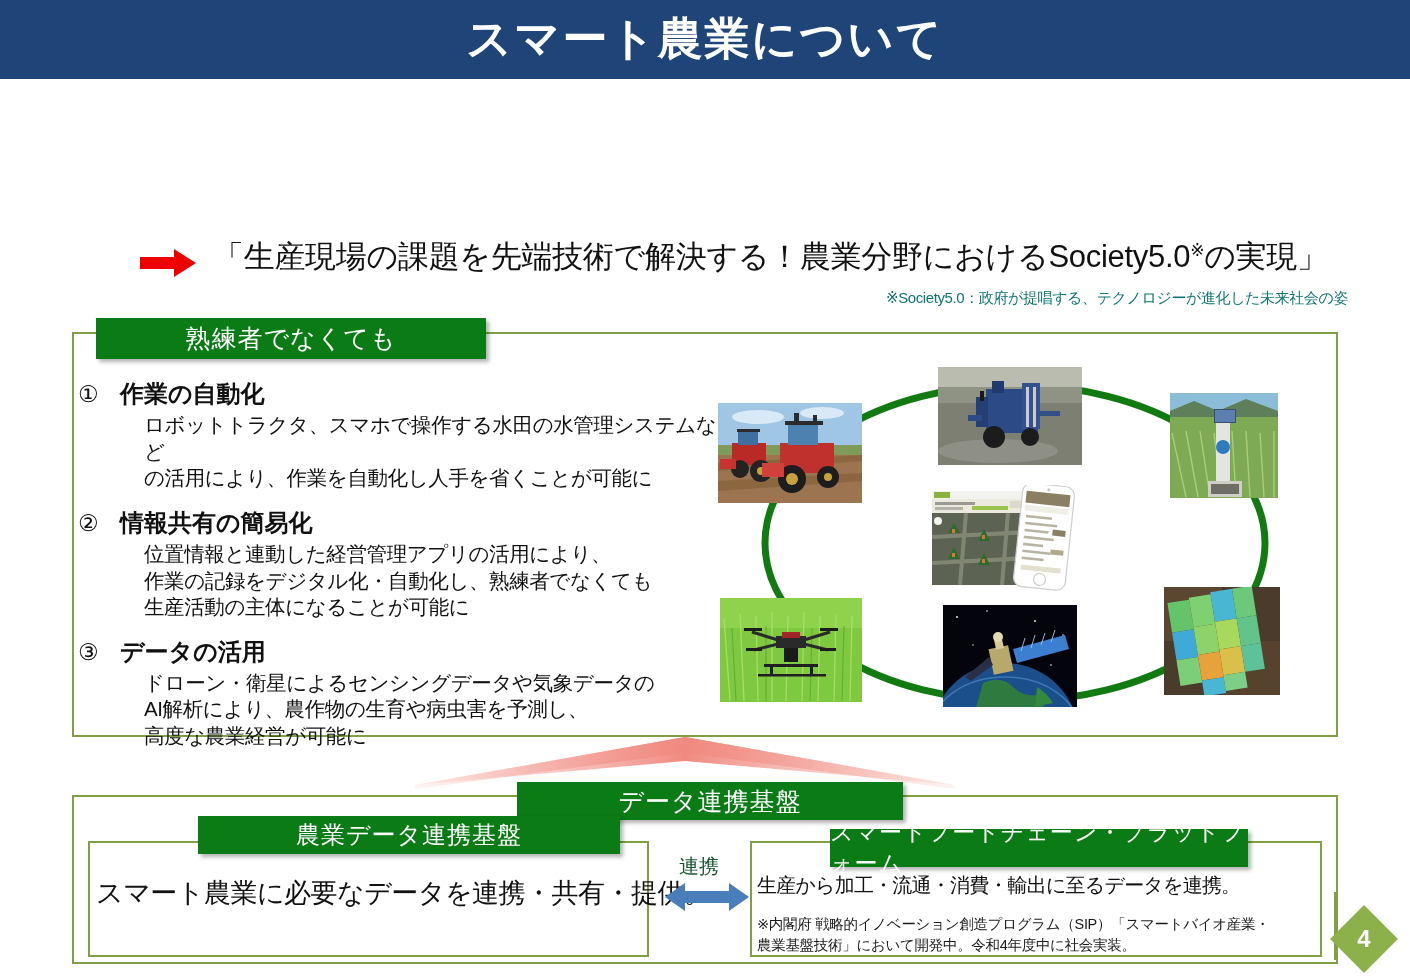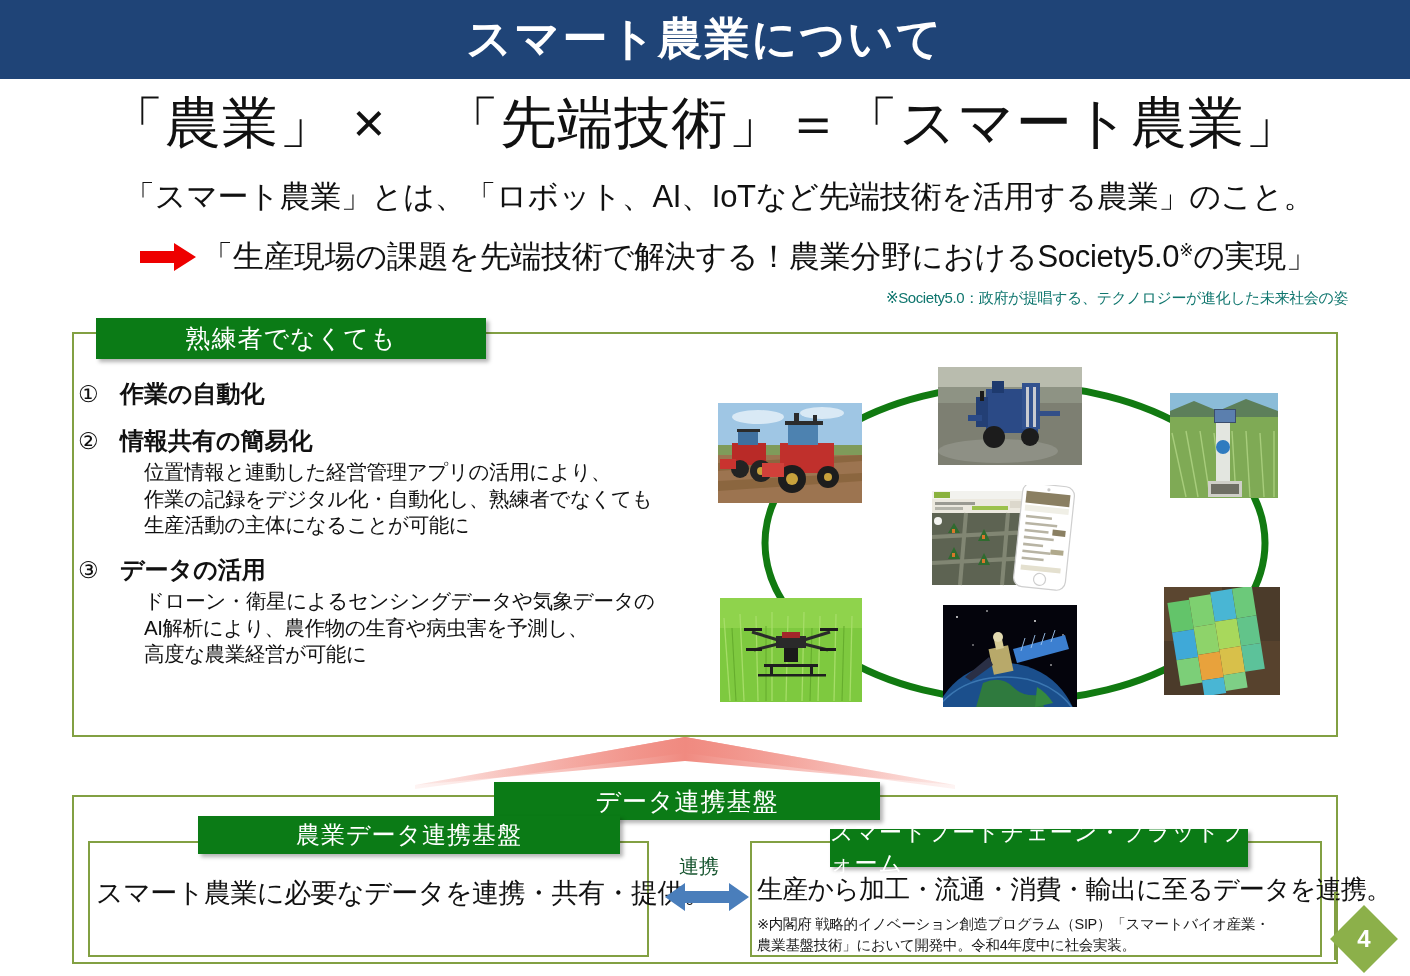--- a/index.html
+++ b/index.html
@@ -56,22 +56,22 @@
     left: 124px; top: 176px;
     font-size: 31px;
     color: #111111;
     letter-spacing: -0.3px;
     white-space: nowrap;
   }
   .lead-2-row {
     position: absolute;
     left: 140px; top: 236px;
     display: flex;
-    align-items: center;
-    gap: 6px;
+    align-items: flex-end;
+    gap: 17px;
     white-space: nowrap;
   }
   .red-arrow {
     width: 56px; height: 30px;
     flex: 0 0 auto;
     display: block;
   }
   .lead-2-text {
     font-size: 31px;
     color: #111111;
@@ -169,21 +169,21 @@
     left: 415px; top: 731px;
     width: 540px; height: 58px;
   }
 
   
   #platform-panel {
     left: 72px; top: 795px;
     width: 1262px; height: 165px;
   }
   #banner-renkei {
-    left: 494px; top: 782px;
+    left: 517px; top: 782px;
     width: 386px; height: 38px;
   }
   .sub-box {
     position: absolute;
     border: 2px solid #82a043;
     background: #ffffff;
   }
   #box-left {
     left: 88px; top: 841px;
     width: 557px; height: 112px;
@@ -208,21 +208,21 @@
     width: 545px;
     font-size: 27px;
     color: #111111;
     letter-spacing: -0.5px;
     white-space: nowrap;
   }
   .box-body-right {
     position: absolute;
     left: 757px; top: 872px;
     width: 560px;
-    font-size: 26px;
+    font-size: 20px;
     color: #111111;
     letter-spacing: -0.8px;
     white-space: nowrap;
   }
   .box-note-right {
     position: absolute;
     left: 757px; top: 914px;
     width: 562px;
     font-size: 14.5px;
     line-height: 1.42;
@@ -278,42 +278,42 @@
 </style>
 </head>
 <body>
 
 <div id="slide">
 
   <div class="title-bar">
     <div class="title-text">スマート農業について</div>
   </div>
 
-  <div class="equation">「農業」 ×　「先端技術」＝「スマート農業」</div>
-
-  <div class="lead-1">「スマート農業」とは、「ロボット、AI、IoTなど先端技術を活用する農業」のこと。</div>
+
 
   <div class="lead-2-row">
     <svg class="red-arrow" viewBox="0 0 56 30">
       <polygon points="0,9 34,9 34,1 56,15 34,29 34,21 0,21" fill="#ee0000"></polygon>
     </svg>
     <span class="lead-2-text"><span>「生産現場の課題を先端技術で解決する！農業分野におけるSociety5.0</span><span class="sup-mark">※</span><span>の実現」</span></span>
   </div>
 
   <div class="note-society">※Society5.0：政府が提唱する、テクノロジーが進化した未来社会の姿</div>
 
   <div class="panel" id="effects-panel"></div>
   <div class="green-banner" id="banner-effects">熟練者でなくても</div>
 
   <div class="effect-list">
     <div class="effect-item">
       <div class="effect-head">
         <span class="effect-num">①</span>
         <span class="effect-title">作業の自動化</span>
       </div>
+      <div class="effect-desc">ロボットトラクタ、スマホで操作する水田の水管理システムなど
+の活用により、作業を自動化し人手を省くことが可能に</div>
     </div>
     <div class="effect-item">
       <div class="effect-head">
         <span class="effect-num">②</span>
         <span class="effect-title">情報共有の簡易化</span>
       </div>
       <div class="effect-desc">位置情報と連動した経営管理アプリの活用により、
 作業の記録をデジタル化・自動化し、熟練者でなくても
 生産活動の主体になることが可能に</div>
     </div>

